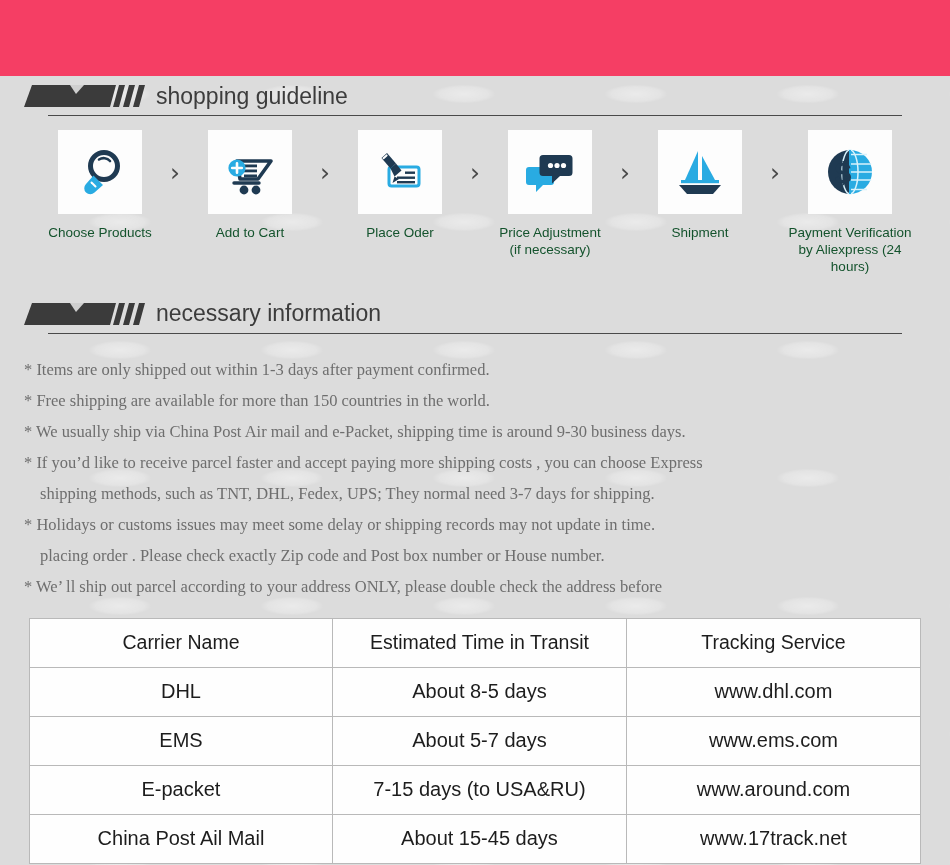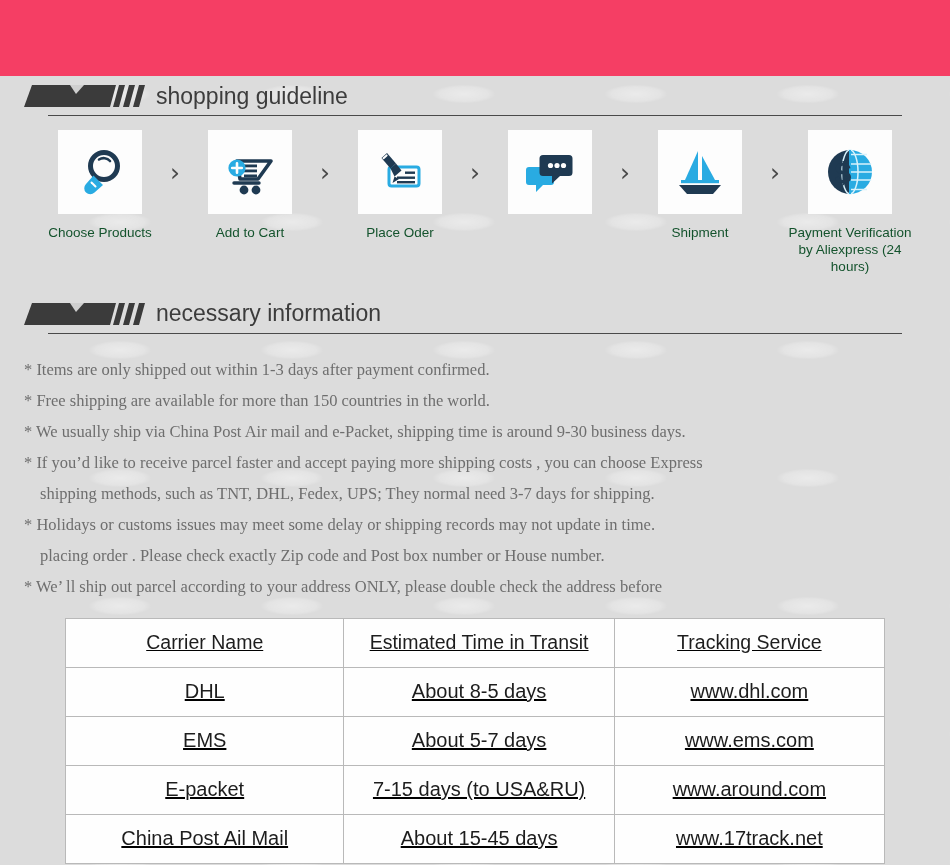--- a/index.html
+++ b/index.html
@@ -129,22 +129,21 @@
     font-size: 16.5px;
     color: #6e6e6e;
     line-height: 31px;
     white-space: pre;
   }
   .info-line.indent { padding-left: 16px; }
 
   
   .table-wrap {
     margin: 16px auto 12px auto;
-    width: 820px;
-    text-decoration: underline;
+    width: 892px;
   }
   table.carriers {
     width: 100%;
     border-collapse: collapse;
     background: #fefefe;
     table-layout: fixed;
   }
   table.carriers td, table.carriers th {
     border: 1px solid #b9b9b9;
     text-align: center;
@@ -239,20 +238,22 @@
     <div class="step">
       <div class="step-box">
         <svg width="54" height="54" viewBox="0 0 54 54">
           <path d="M6,22 h22 a3,3 0 0 1 3,3 v12 a3,3 0 0 1 -3,3 h-8 l-7,7 v-7 h-7 a3,3 0 0 1 -3,-3 v-12 a3,3 0 0 1 3,-3 z" fill="#29abe2"></path>
           <path d="M20,10 h26 a3.5,3.5 0 0 1 3.5,3.5 v14 a3.5,3.5 0 0 1 -3.5,3.5 h-9 l-8,7.5 v-7.5 h-9 a3.5,3.5 0 0 1 -3.5,-3.5 v-14 a3.5,3.5 0 0 1 3.5,-3.5 z" fill="#1f3a52"></path>
           <circle cx="27.5" cy="20.5" r="2.6" fill="#fdfdfd"></circle>
           <circle cx="34" cy="20.5" r="2.6" fill="#fdfdfd"></circle>
           <circle cx="40.5" cy="20.5" r="2.6" fill="#fdfdfd"></circle>
         </svg>
       </div>
+      <div class="step-label">Price Adjustment
+(if necessary)</div>
     </div>
 
     <div class="step-arrow">›</div>
 
     <div class="step">
       <div class="step-box">
         <svg width="56" height="54" viewBox="0 0 56 54">
           <path d="M26,6 L26,35 L13,35 Z" fill="#29abe2"></path>
           <path d="M30,11 L43,35 L30,35 Z" fill="#29abe2"></path>
           <rect x="9" y="35" width="38" height="3.2" fill="#29abe2"></rect>

